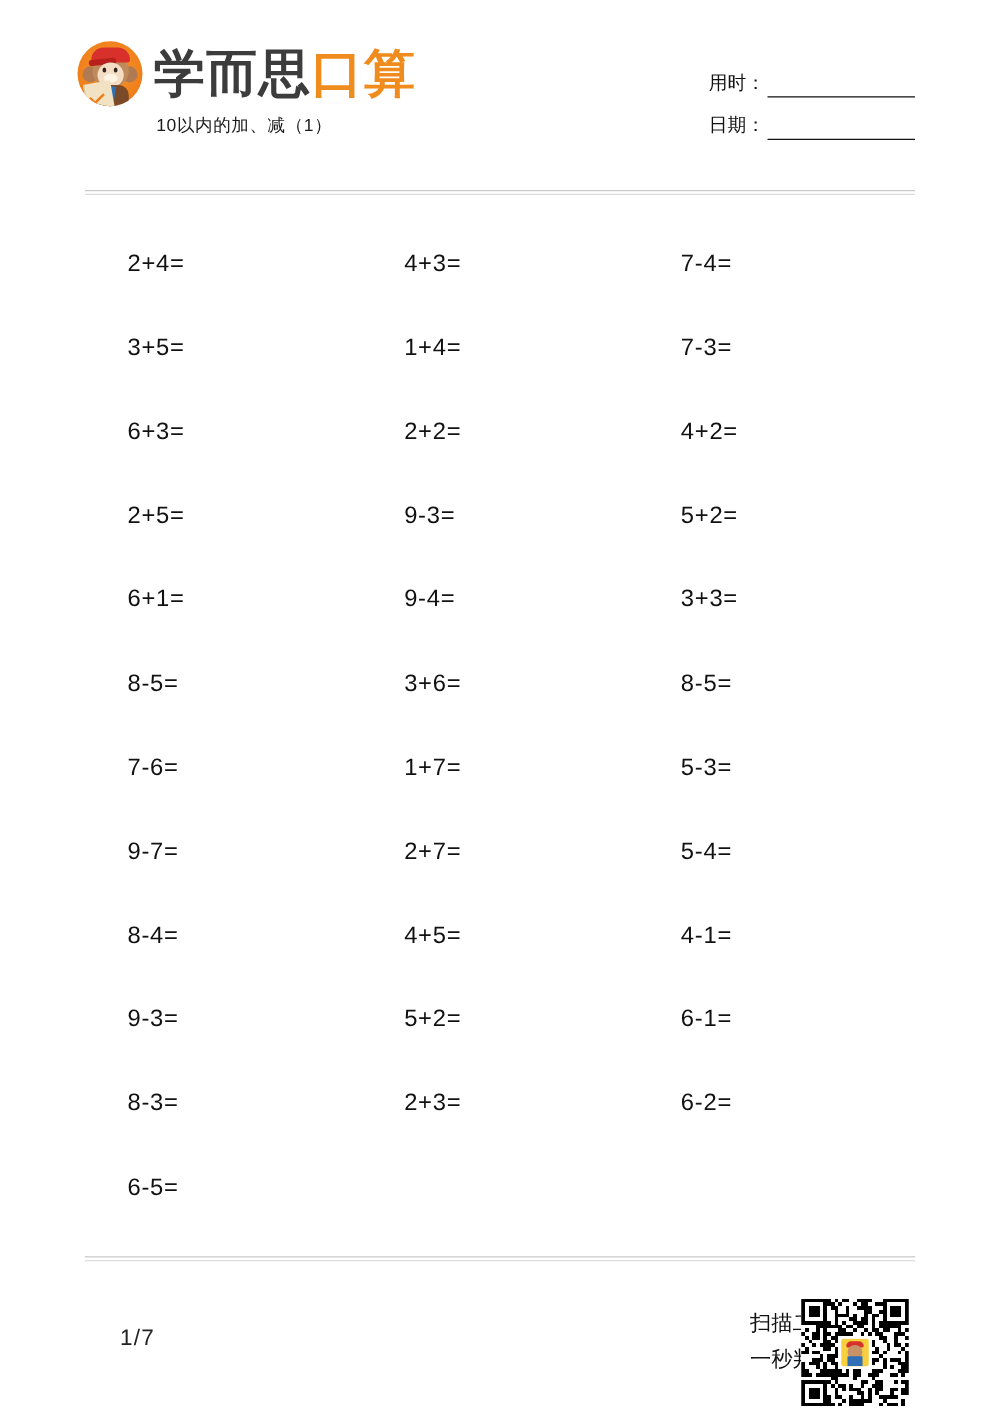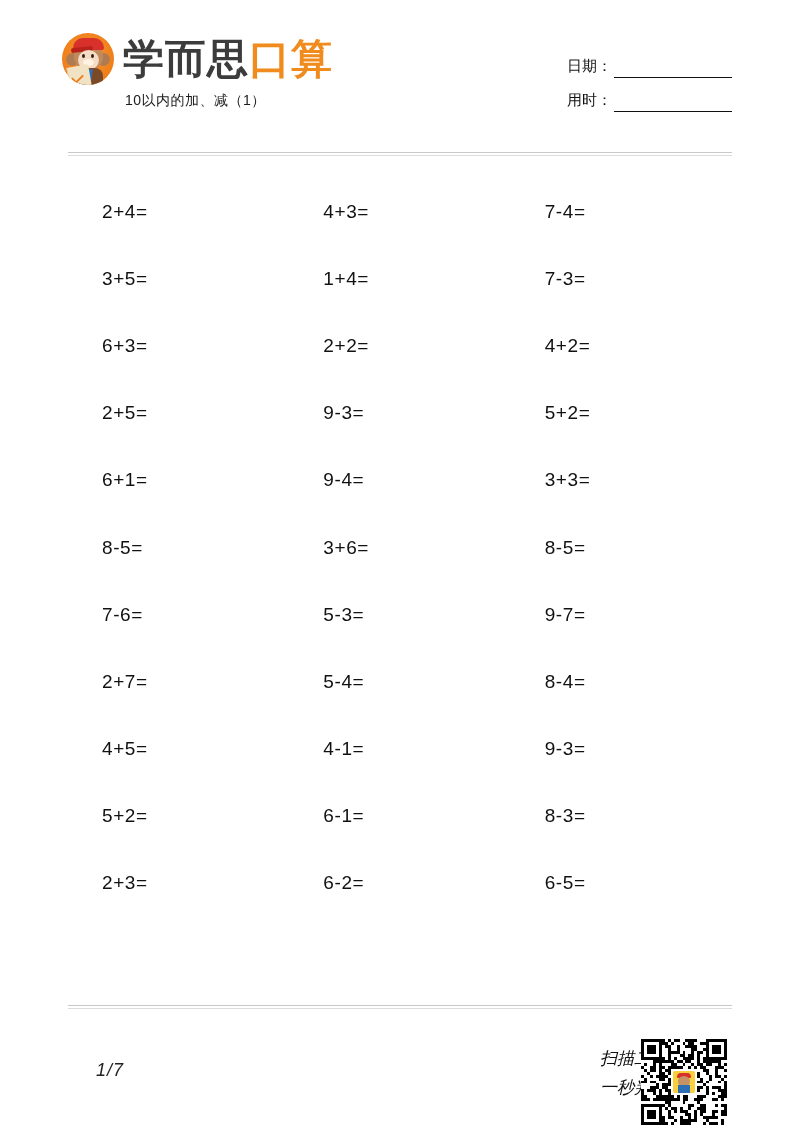--- a/index.html
+++ b/index.html
@@ -216,21 +216,20 @@
     padding-left: 34px;
     white-space: nowrap;
   }
 
   
   .footer {
     position: absolute;
     left: 0; right: 8px;
     top: 1030px;
     height: 102px;
-    font-style: italic;
   }
   .page-number {
     position: absolute;
     left: 96px;
     top: 30px;
     font-size: 18px;
     color: #222;
     letter-spacing: 1px;
   }
   .scan-text {
@@ -308,27 +307,27 @@
         <div class="paper"></div>
         <div class="check"></div>
       </div>
       <div class="brand-text"><span class="brand-dark">学而思</span><span class="brand-accent">口算</span></div>
     </div>
 
     <div class="subtitle">10以内的加、减（1）</div>
 
     <div class="meta-fields">
       <div class="meta-row">
+        <span class="meta-label">用时：</span>
+        <span class="meta-line"></span>
+      </div>
+      <div class="meta-row">
         <span class="meta-label">日期：</span>
         <span class="meta-line"></span>
       </div>
-      <div class="meta-row">
-        <span class="meta-label">用时：</span>
-        <span class="meta-line"></span>
-      </div>
     </div>
   </div>
 
   <div class="divider divider-top"></div>
 
   <div class="grid">
       <div class="cell">
         <span class="problem">2+4=</span>
       </div>
       <div class="cell">
@@ -377,20 +376,23 @@
         <span class="problem">8-5=</span>
       </div>
       <div class="cell">
         <span class="problem">3+6=</span>
       </div>
       <div class="cell">
         <span class="problem">8-5=</span>
       </div>
       <div class="cell">
         <span class="problem">7-6=</span>
+      </div>
+      <div class="cell">
+        <span class="problem">1+7=</span>
       </div>
       <div class="cell">
         <span class="problem">5-3=</span>
       </div>
       <div class="cell">
         <span class="problem">9-7=</span>
       </div>
       <div class="cell">
         <span class="problem">2+7=</span>
       </div>

